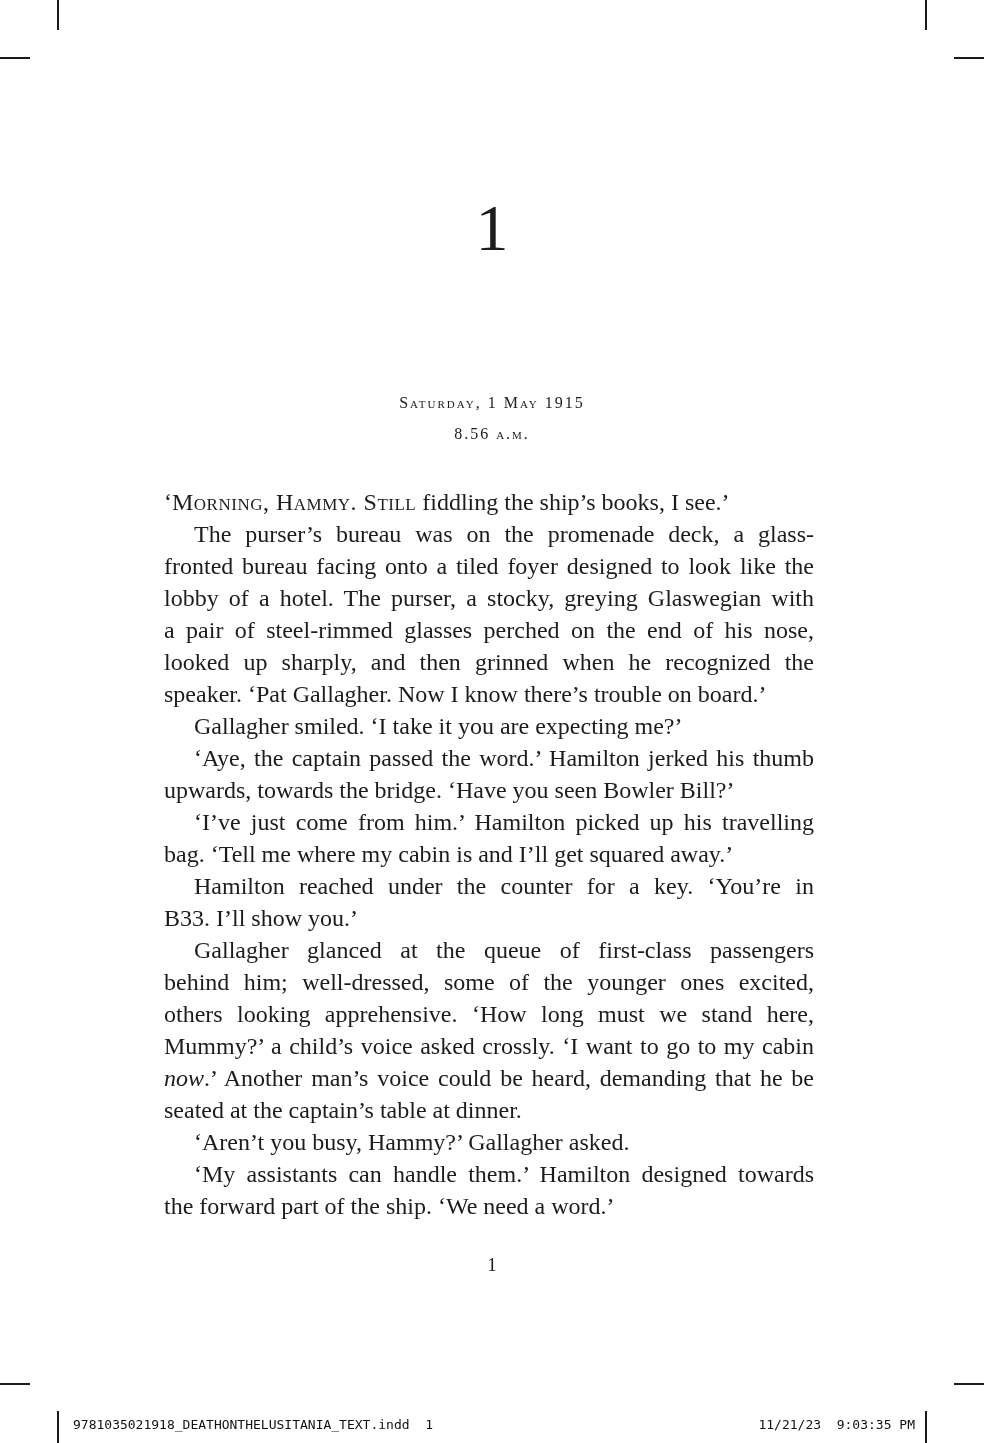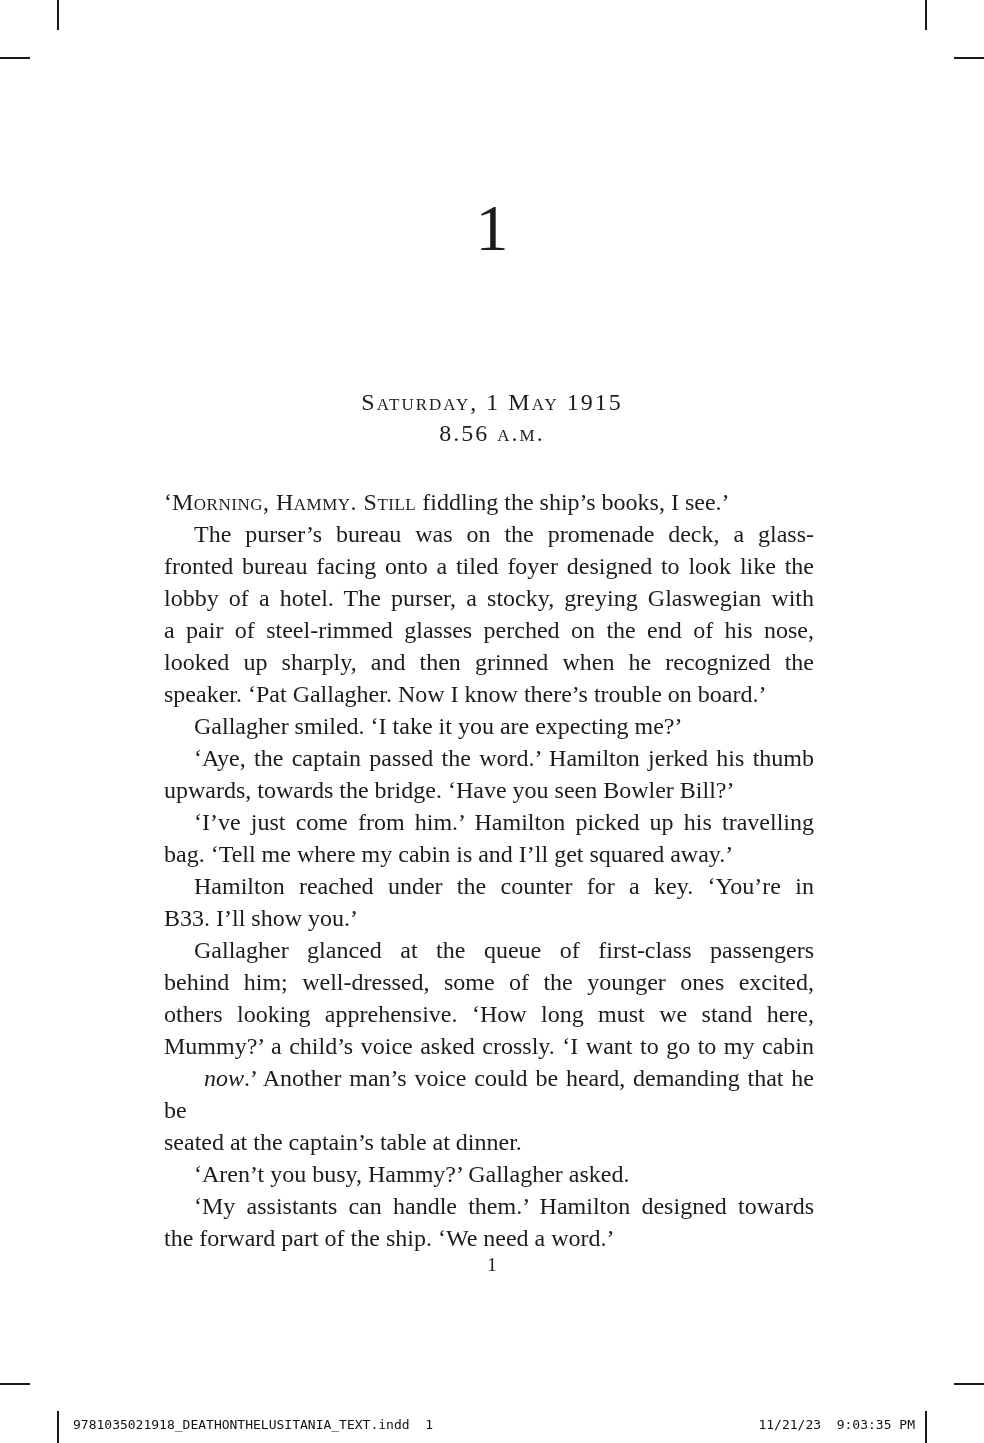--- a/index.html
+++ b/index.html
@@ -27,35 +27,35 @@
     top: 195px; left: 0; width: 984px;
     text-align: center;
     font-size: 66px;
     line-height: 66px;
   }
   .heading {
     position: absolute;
     top: 387px; left: 0; width: 984px;
     text-align: center;
     font-variant: small-caps;
-    font-size: 24px;
+    font-size: 16px;
     line-height: 31px;
     letter-spacing: 2px;
   }
   .body-text {
     position: absolute;
     left: 164px; top: 486px; width: 650px;
     font-size: 24px;
     line-height: 32px;
   }
   .line { text-align: left; }
   .line.j { text-align: justify; text-align-last: justify; text-justify: inter-word; }
   .line.ind { padding-left: 30px; }
   .sc { font-variant: small-caps; letter-spacing: 0.5px; text-align: right; }
-  .i { font-style: italic; margin-left: 40px; }
+  .i { font-style: italic; }
 
   .page-number {
     position: absolute;
     top: 1253px; left: 0; width: 984px;
     text-align: center;
     font-size: 19px;
     line-height: 24px;
   }
   .footer {
     font-family: "DejaVu Sans Mono", monospace;

